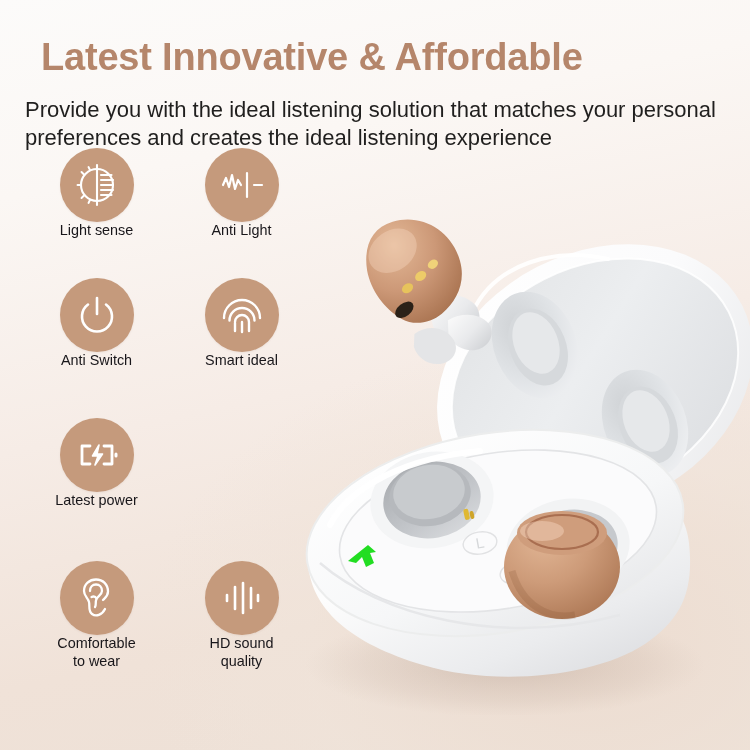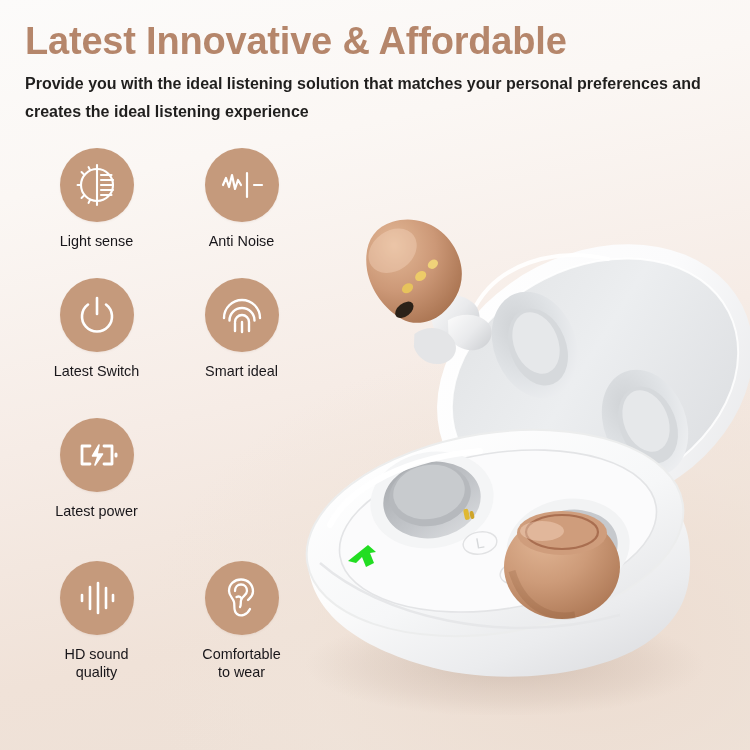--- a/index.html
+++ b/index.html
@@ -11,44 +11,44 @@
   #page{
     position:relative;width:750px;height:750px;overflow:hidden;
     background:
       radial-gradient(ellipse 620px 430px at 78% 86%, rgba(236,220,208,0.95) 0%, rgba(240,228,218,0.55) 45%, rgba(250,246,243,0) 72%),
       linear-gradient(168deg,#fcfbfa 0%, #fbf7f4 22%, #f6ece6 50%, #f0e2d8 76%, #ece0d6 100%);
   }
 
   
   .hdr{position:absolute;left:25px;top:18px;right:18px;}
   .hdr h1{
-    margin:0;font-size:38px;line-height:46px;font-weight:700;
+    margin:16px;font-size:38px;line-height:46px;font-weight:700;
     color:#b5866b;letter-spacing:-0.2px;white-space:nowrap;
   }
   .hdr p{
-    margin:6px 0 0 0;font-size:16px;line-height:28px;
-    color:#201f1e;font-weight:700;max-width:712px;
+    margin:6px 0 0 0;font-size:22px;line-height:28px;
+    color:#201f1e;font-weight:400;max-width:712px;
   }
 
   
   .grid{position:absolute;left:24px;top:148px;width:290px;}
   .frow{display:flex;}
   .fcell{width:145px;display:flex;flex-direction:column;align-items:center;}
   .fcell.r0{height:130px}
   .fcell.r1{height:140px}
   .fcell.r2{height:143px}
   .fcell.r3{height:140px}
   .circ{
     width:74px;height:74px;border-radius:50%;
     background:#c59a7c;
     display:flex;align-items:center;justify-content:center;
     box-shadow:0 1px 2px rgba(150,110,85,.10);
   }
   .flabel{
-    margin-top:11px;font-size:14.4px;line-height:17.5px;
+    font-size:14.4px;line-height:17.5px;
     color:#18161a;text-align:center;white-space:pre-line;
   }
   .circ svg{display:block}
 
   
   .product{position:absolute;left:290px;top:195px;width:470px;height:520px;}
   .product svg{display:block}
 </style>
 </head>
 <body>
@@ -85,33 +85,33 @@
       </div>
 
       <div class="fcell r0">
         <div class="circ">
           <svg width="50" height="50" viewBox="0 0 50 50" fill="none" stroke="#fff" stroke-width="2.2" stroke-linecap="round" stroke-linejoin="round">
             <path d="M6 25 L9 18 L12 27 L15 15 L18 29 L21 20 L24 25"></path>
             <line x1="30" y1="13" x2="30" y2="37"></line>
             <line x1="37" y1="25" x2="45" y2="25"></line>
           </svg>
         </div>
-        <div class="flabel">Anti Noise</div>
+        <div class="flabel">Anti Light</div>
       </div>
     </div>
 
     <div class="frow">
       <div class="fcell r1">
         <div class="circ">
           <svg width="48" height="48" viewBox="0 0 48 48" fill="none" stroke="#fff" stroke-width="2.6" stroke-linecap="round">
             <path d="M15 13.5 A15 15 0 1 0 33 13.5"></path>
             <line x1="24" y1="7" x2="24" y2="23"></line>
           </svg>
         </div>
-        <div class="flabel">Latest Switch</div>
+        <div class="flabel">Anti Switch</div>
       </div>
 
       <div class="fcell r1">
         <div class="circ">
           <svg width="48" height="48" viewBox="0 0 48 48" fill="none" stroke="#fff" stroke-width="2.4" stroke-linecap="round">
             <path d="M6 27 A18 18 0 0 1 42 27"></path>
             <path d="M11.5 29.5 A12.5 12.5 0 0 1 36.5 29.5"></path>
             <path d="M17 31 A7 7 0 0 1 31 31 L31 40"></path>
             <path d="M24 31 L24 41"></path>
             <path d="M17 32 L17 40"></path>
@@ -132,42 +132,42 @@
             <path d="M26 14 L19.5 25 L25 25 L22 34 L29.5 23 L24 23 Z" fill="#fff" stroke-width="1.6"></path>
           </svg>
         </div>
         <div class="flabel">Latest power</div>
       </div>
     </div>
 
     <div class="frow">
       <div class="fcell r3">
         <div class="circ">
+          <svg width="46" height="46" viewBox="0 0 46 46" fill="none" stroke="#fff" stroke-width="2.3" stroke-linecap="round" stroke-linejoin="round">
+            <path d="M31 34 C28 40 22 42 18 39 C14 36 16 31 15 27 C14 23 10 21 10 16 C10 9 15.5 4.5 22 4.5 C29 4.5 34 9.5 34 16.5 C34 21 31 23 29 25"></path>
+            <path d="M16 16 C16 12 18.5 9.5 22 9.5 C25.5 9.5 28 12 28 16 C28 19.5 24 21 22.5 24 C21 27 22.5 30 21 32"></path>
+            <path d="M17.5 22 C19.5 21 21.5 21.5 22.5 23.5"></path>
+          </svg>
+        </div>
+        <div class="flabel">Comfortable
+to wear</div>
+      </div>
+
+      <div class="fcell r3">
+        <div class="circ">
           <svg width="48" height="48" viewBox="0 0 48 48" fill="none" stroke="#fff" stroke-width="2.6" stroke-linecap="round">
             <line x1="9" y1="21" x2="9" y2="27"></line>
             <line x1="17" y1="13" x2="17" y2="35"></line>
             <line x1="25" y1="9" x2="25" y2="39"></line>
             <line x1="33" y1="14" x2="33" y2="34"></line>
             <line x1="40" y1="21" x2="40" y2="27"></line>
           </svg>
         </div>
         <div class="flabel">HD sound
 quality</div>
-      </div>
-
-      <div class="fcell r3">
-        <div class="circ">
-          <svg width="46" height="46" viewBox="0 0 46 46" fill="none" stroke="#fff" stroke-width="2.3" stroke-linecap="round" stroke-linejoin="round">
-            <path d="M31 34 C28 40 22 42 18 39 C14 36 16 31 15 27 C14 23 10 21 10 16 C10 9 15.5 4.5 22 4.5 C29 4.5 34 9.5 34 16.5 C34 21 31 23 29 25"></path>
-            <path d="M16 16 C16 12 18.5 9.5 22 9.5 C25.5 9.5 28 12 28 16 C28 19.5 24 21 22.5 24 C21 27 22.5 30 21 32"></path>
-            <path d="M17.5 22 C19.5 21 21.5 21.5 22.5 23.5"></path>
-          </svg>
-        </div>
-        <div class="flabel">Comfortable
-to wear</div>
       </div>
     </div>
 
   </div>
 
   <div class="product">
     <svg width="470" height="520" viewBox="0 0 470 520">
       <defs>
         <linearGradient id="lidOuter" x1="0" y1="0" x2="1" y2="1">
           <stop offset="0%" stop-color="#ffffff"></stop>

